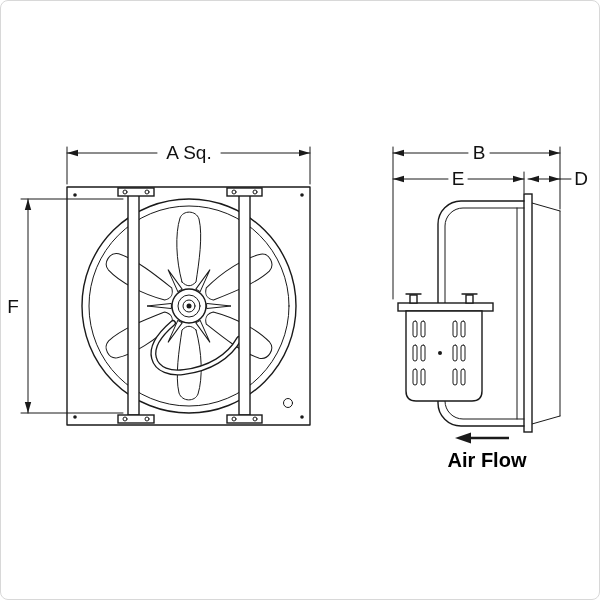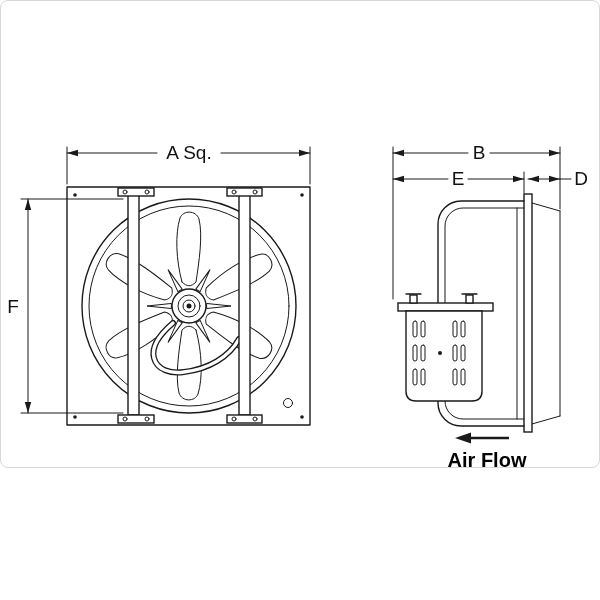--- a/index.html
+++ b/index.html
@@ -1,18 +1,18 @@
 <!DOCTYPE html>
 <html><head>
 <meta charset="utf-8">
 <style>
   html,body{margin:0;padding:0;background:#ffffff;}
   .frame{
     position:relative;
-    width:600px;height:468px;
+    width:600px;height:600px;
     box-sizing:border-box;
     background:#ffffff;
     border:1px solid #d8d8d8;
     border-radius:8px;
     overflow:hidden;
   }
   svg{display:block;}
   .ln{fill:none;stroke:#1a1a1a;stroke-width:1.4;stroke-linecap:round;stroke-linejoin:round;}
   .lnthin{fill:none;stroke:#1a1a1a;stroke-width:1;stroke-linecap:round;}
   .white{fill:#ffffff;stroke:#1a1a1a;stroke-width:1.4;}

